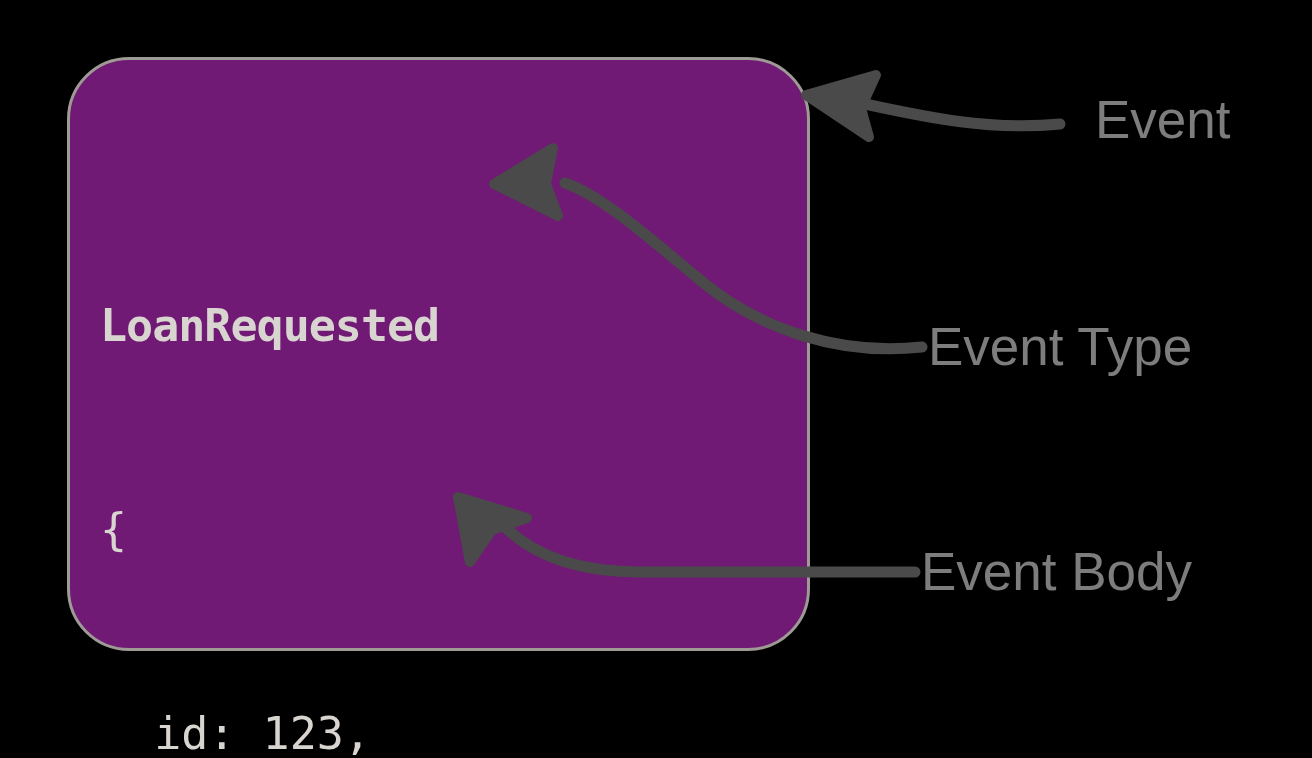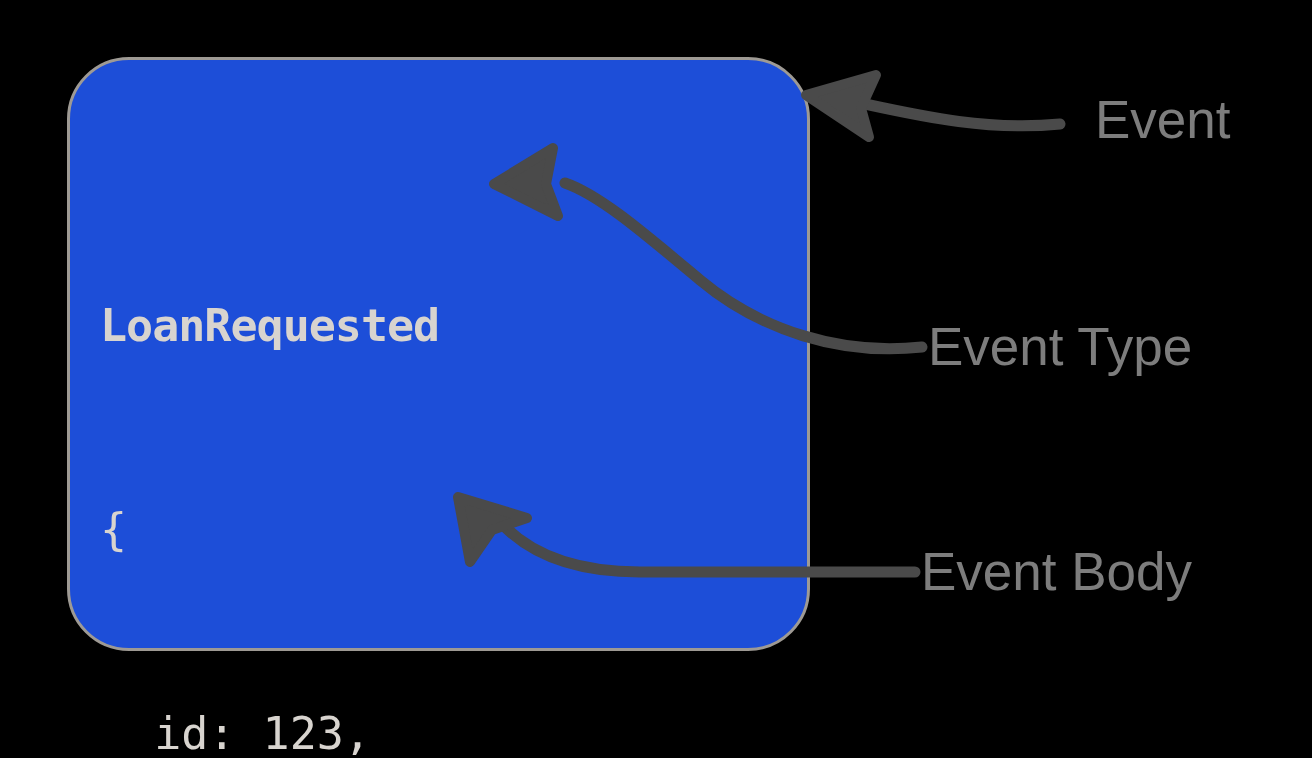--- a/index.html
+++ b/index.html
@@ -21,21 +21,21 @@
   }
 
   
   .event-card {
     position: absolute;
     left: 67px;
     top: 57px;
     width: 743px;
     height: 594px;
     box-sizing: border-box;
-    background: #1d4ed8;
+    background: #701a75;
     border: 3px solid #9e9a94;
     border-radius: 62px;
   }
 
   .code-block {
     position: absolute;
     left: 30px;
     top: 96px;
     width: 700px;
     font-family: "DejaVu Sans Mono", "Liberation Mono", monospace;

